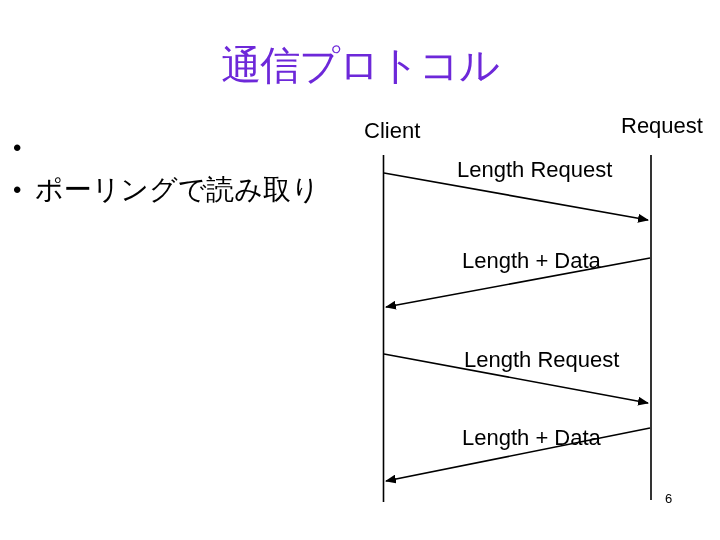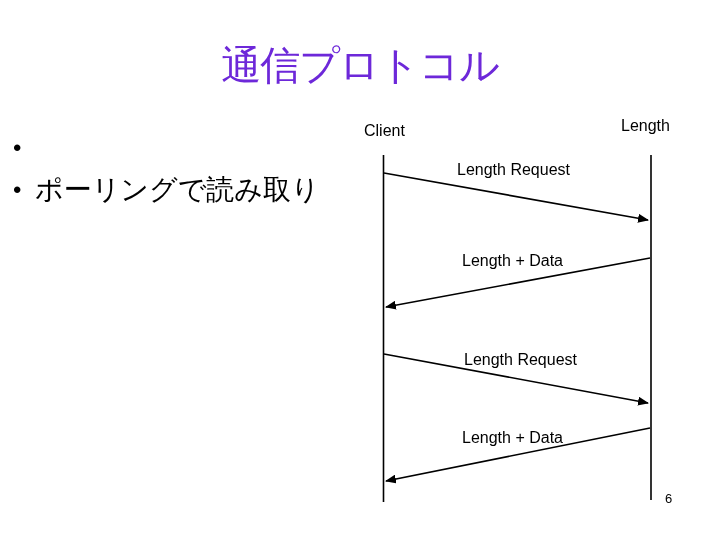--- a/index.html
+++ b/index.html
@@ -51,21 +51,21 @@
     position: absolute;
     left: 0;
     top: 0;
   }
   .diagram-canvas line {
     stroke: #000000;
     stroke-width: 1.6;
   }
   .actor-label, .msg-label {
     position: absolute;
-    font-size: 16px;
+    font-size: 22px;
     line-height: 20px;
     color: #000000;
     white-space: nowrap;
   }
   .client { left: 364px; top: 121px; }
   .server { left: 621px; top: 116px; }
   .m1 { left: 457px; top: 160px; }
   .m2 { left: 462px; top: 251px; }
   .m3 { left: 464px; top: 350px; }
   .m4 { left: 462px; top: 428px; }
@@ -103,21 +103,21 @@
     </defs>
     <line x1="383.5" y1="155" x2="383.5" y2="502"></line>
     <line x1="651" y1="155" x2="651" y2="500"></line>
     <line x1="384" y1="173" x2="648" y2="220" marker-end="url(#arrowhead)"></line>
     <line x1="650" y1="258" x2="386" y2="307" marker-end="url(#arrowhead)"></line>
     <line x1="384" y1="354" x2="648" y2="403" marker-end="url(#arrowhead)"></line>
     <line x1="650" y1="428" x2="386" y2="481" marker-end="url(#arrowhead)"></line>
   </svg>
 
   <div class="actor-label client">Client</div>
-  <div class="actor-label server">Length</div>
+  <div class="actor-label server">Request</div>
 
   <div class="msg-label m1">Length Request</div>
   <div class="msg-label m2">Length + Data</div>
   <div class="msg-label m3">Length Request</div>
   <div class="msg-label m4">Length + Data</div>
 
   <div class="page-number">6</div>
 
 </div>
 

